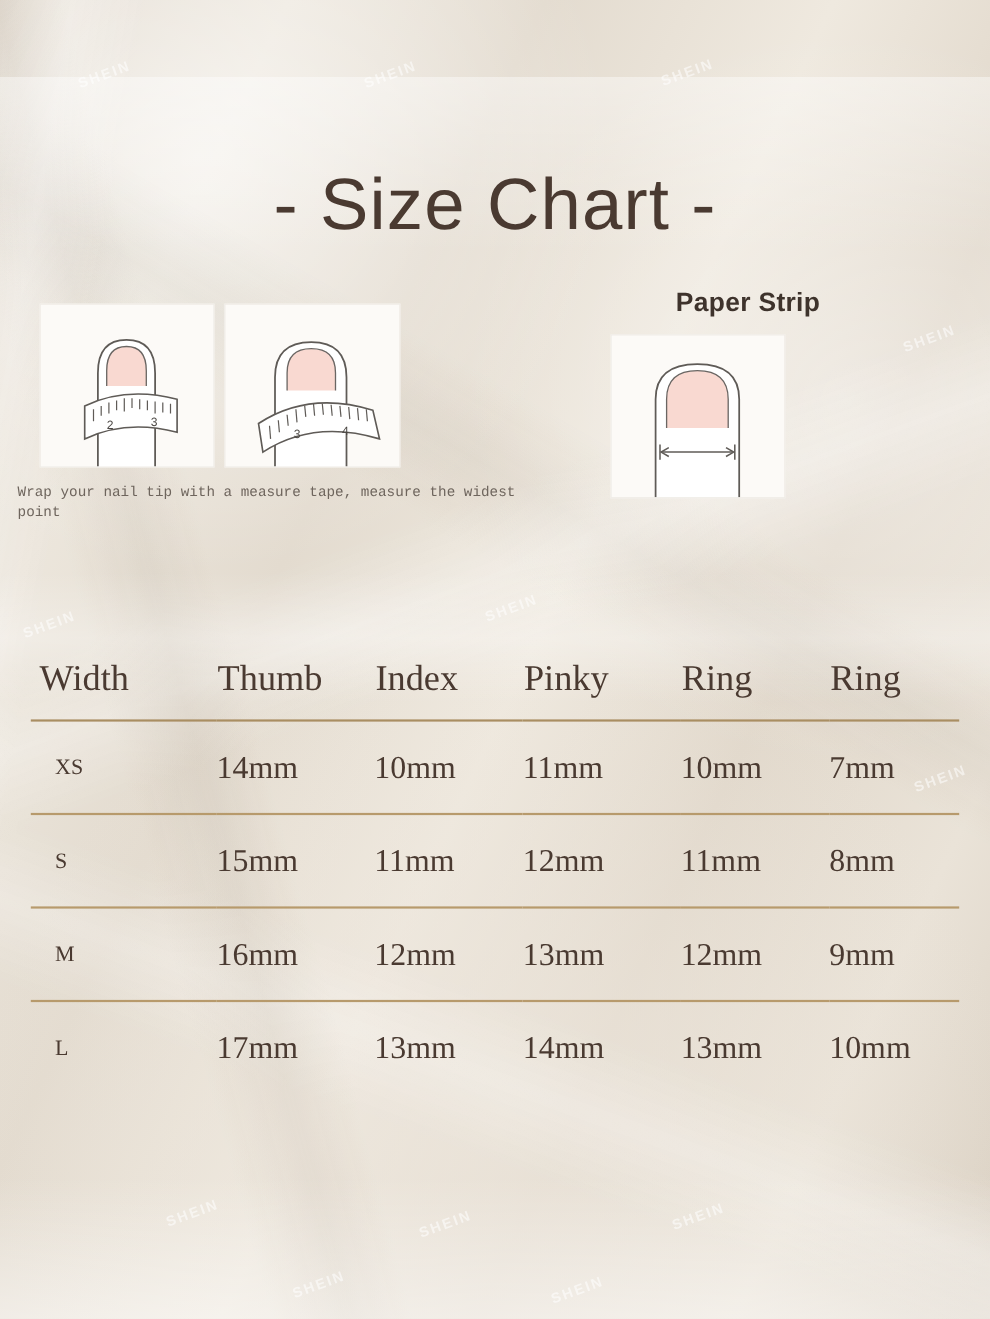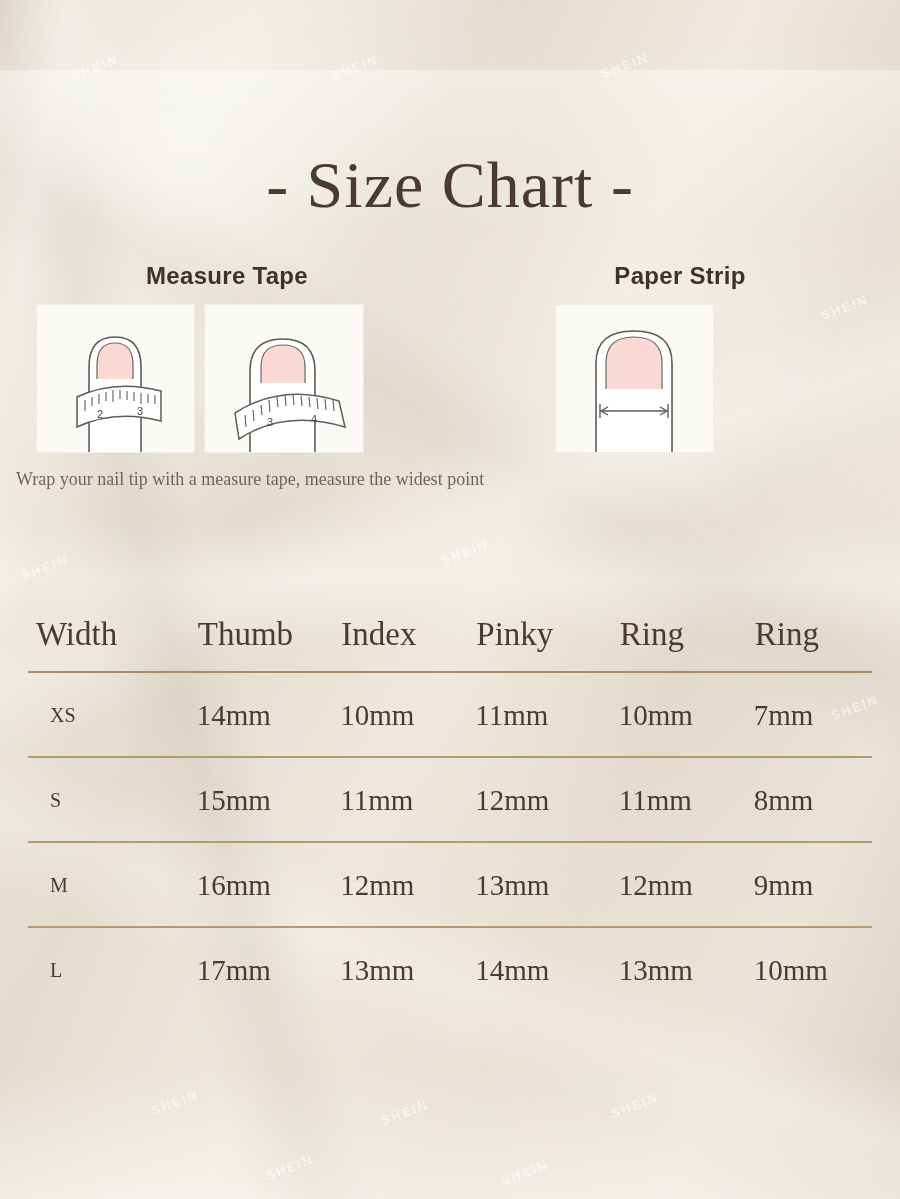--- a/index.html
+++ b/index.html
@@ -59,21 +59,21 @@
   }
 
   .content {
     position: relative;
     z-index: 3;
   }
 
   
   .title {
     text-align: center;
-    font-family: Liberation Serif, serif;
+    font-family: Liberation Sans, sans-serif;
     font-size: 66px;
     color: #4a3a31;
     letter-spacing: 1px;
     padding-top: 152px;
     line-height: 1;
     font-weight: 400;
   }
 
   
   .methods {
@@ -112,24 +112,24 @@
     position: relative;
   }
   .imgbox.wide {
     width: 158px;
   }
   .method-right .imgs { justify-content: flex-start; margin-left: 77px; }
   .method-right .imgbox { width: 157px; }
 
   .caption {
     margin-top: 14px;
-    font-size: 18px;
+    font-size: 13px;
     line-height: 1.42;
     color: #6e655d;
-    font-family: Liberation Serif, serif;
+    font-family: Liberation Mono, monospace;
   }
   .method-left .caption { margin-left: -20px; width: 470px; }
   .method-right .caption-row {
     display: flex;
     gap: 10px;
     margin-top: 14px;
   }
   .bullet {
     width: 9px; height: 9px; border-radius: 50%;
     background: #6e655d;
@@ -197,21 +197,20 @@
   <div class="sheen-mid"></div>
   <div class="sheen-bottom"></div>
 
   <div class="content">
 
     <div class="title">- Size Chart -</div>
 
     <div class="methods">
 
       <div class="method method-left">
-        <div class="method-title">Measure Tape</div>
         <div class="imgs">
 
           <div class="imgbox">
             <svg width="157" height="147" viewBox="0 0 157 147">
               <rect width="157" height="147" fill="#fcfaf7"></rect>
 
               <path d="M52 150 L52 62 Q52 32 78 32 Q104 32 104 62 L104 150 Z" fill="#ffffff" stroke="#5f5b57" stroke-width="1.6"></path>
 
               <path d="M60 74 L60 60 Q60 38 78 38 Q96 38 96 60 L96 74 Z" fill="#f9d9d1"></path>
               <path d="M60 74 L60 60 Q60 38 78 38 Q96 38 96 60 L96 74" fill="none" stroke="#6a6663" stroke-width="1.2"></path>

